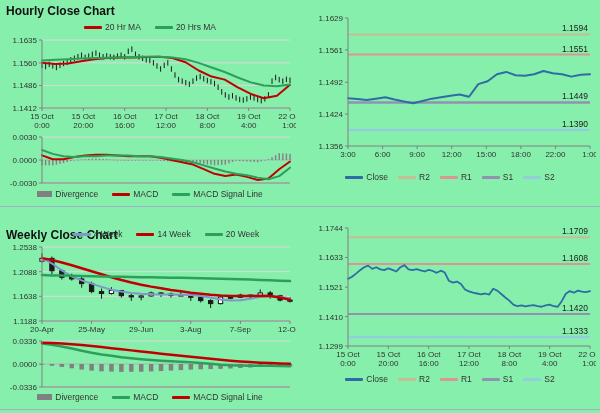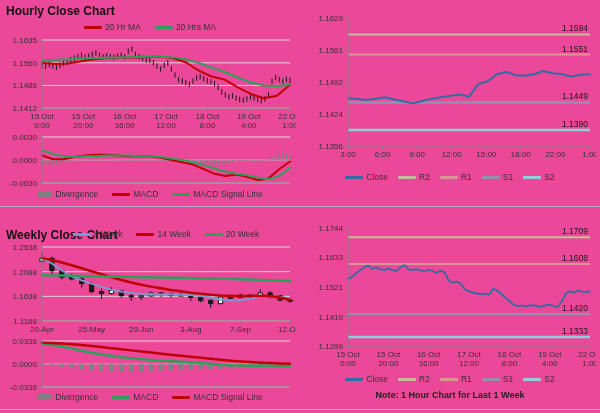--- a/index.html
+++ b/index.html
@@ -1,16 +1,16 @@
 <!DOCTYPE html>
 <html><head>
 <meta charset="utf-8">
 <style>
   html,body{margin:0;padding:0;background:#fff;}
-  .page{position:relative;width:600px;height:413px;background:#ec4899;
+  .page{position:relative;width:600px;height:413px;background:#86efac;
         font-family:"Liberation Sans",sans-serif;color:#1a1a1a;overflow:hidden;}
   .sec-title{position:absolute;font-size:12px;font-weight:bold;color:#111;}
   .legend-row{position:absolute;display:flex;justify-content:center;align-items:center;
               gap:14px;font-size:8.5px;color:#333;}
   .legend-item{display:flex;align-items:center;gap:3px;white-space:nowrap;}
   .legend-swatch-line{display:inline-block;width:18px;height:3px;border-radius:1px;}
   .legend-swatch-bar{display:inline-block;width:15px;height:6px;}
   .note{position:absolute;font-size:9px;color:#222;text-align:center;font-weight:bold;}
   .divider{position:absolute;left:0;width:600px;height:0;border-top:1px solid #9db2c8;}
   svg{position:absolute;display:block;}
@@ -518,16 +518,15 @@
       </span>
       <span class="legend-item">
         <span class="legend-swatch-line" style="background: rgb(146, 146, 176);"></span>
         <span>S1</span>
       </span>
       <span class="legend-item">
         <span class="legend-swatch-line" style="background: rgb(146, 205, 220);"></span>
         <span>S2</span>
       </span>
     </div>
-  <div class="note" style="left:304px;top:390px;width:292px;">Note: 1 Hour Chart for Last 1 Week</div>
 
   <div class="divider" style="top:409px;"></div>
 </div>
 
 </body></html>

